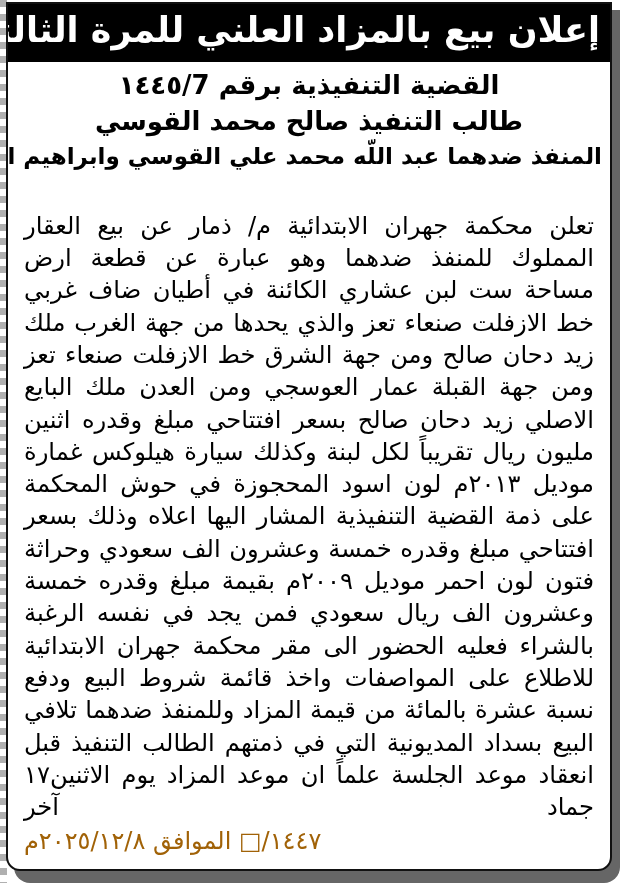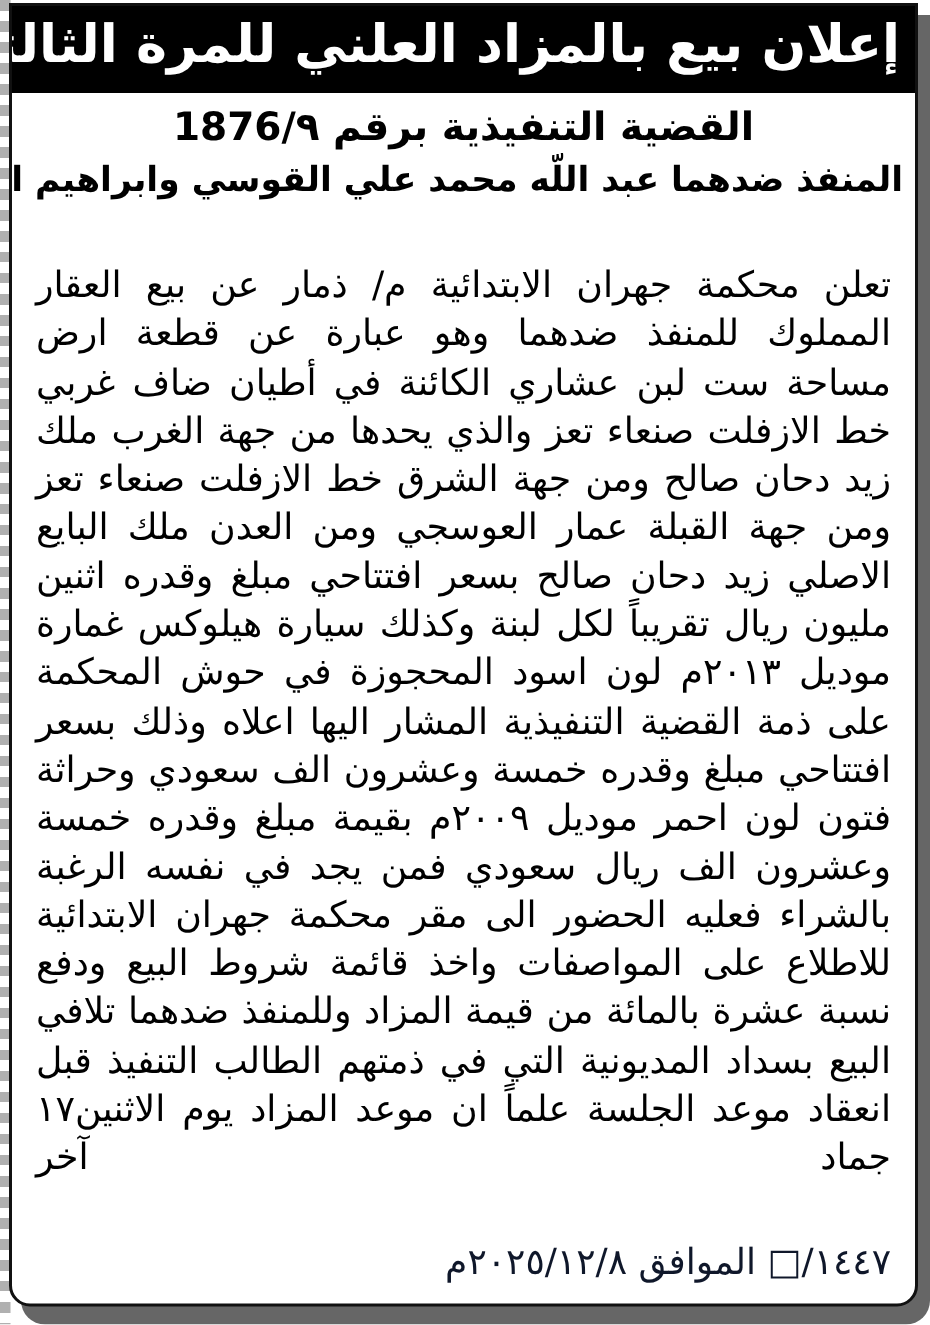--- a/index.html
+++ b/index.html
@@ -107,44 +107,45 @@
     margin-top: 32px;
   }
   .body-block p {
     margin: 0;
     text-align: justify;
     text-align-last: justify;
   }
 
   .date-line {
     flex: 0 0 auto;
-    text-align: right;
+    text-align: left;
     font-size: 24px;
     line-height: 1.3;
-    color: #0f172a;
+    color: #a16207;
     padding: 1px 16px 12px 16px;
     white-space: nowrap;
   }
 </style>
 </head>
 <body>
 
 <div class="page">
 
   <div class="shadow-layer"></div>
   <div class="left-rail"></div>
 
   <div class="card">
 
     <div class="headline-bar">
       <div class="headline">إعلان بيع بالمزاد العلني للمرة الثالثة</div>
     </div>
 
     <div class="subhead-block">
-      <div class="subhead-line subhead-1">القضية التنفيذية برقم 1876/٩</div>
+      <div class="subhead-line subhead-1">القضية التنفيذية برقم ١٤٤٥/7</div>
+      <div class="subhead-line subhead-2">طالب التنفيذ صالح محمد القوسي</div>
       <div class="subhead-line subhead-3">المنفذ ضدهما عبد اللّه محمد علي القوسي وابراهيم اخيه</div>
     </div>
 
     <div class="body-block">
       <p>تعلن محكمة جهران الابتدائية م/ ذمار عن بيع العقار المملوك للمنفذ ضدهما وهو عبارة عن قطعة ارض مساحة ست لبن عشاري الكائنة في أطيان ضاف غربي خط الازفلت صنعاء تعز والذي يحدها من جهة الغرب ملك زيد دحان صالح ومن جهة الشرق خط الازفلت صنعاء تعز ومن جهة القبلة عمار العوسجي ومن العدن ملك البايع الاصلي زيد دحان صالح بسعر افتتاحي مبلغ وقدره اثنين مليون ريال تقريباً لكل لبنة وكذلك سيارة هيلوكس غمارة موديل ٢٠١٣م لون اسود المحجوزة في حوش المحكمة على ذمة القضية التنفيذية المشار اليها اعلاه وذلك بسعر افتتاحي مبلغ وقدره خمسة وعشرون الف سعودي وحراثة فتون لون احمر موديل ٢٠٠٩م بقيمة مبلغ وقدره خمسة وعشرون الف ريال سعودي فمن يجد في نفسه الرغبة بالشراء فعليه الحضور الى مقر محكمة جهران الابتدائية للاطلاع على المواصفات واخذ قائمة شروط البيع ودفع نسبة عشرة بالمائة من قيمة المزاد وللمنفذ ضدهما تلافي البيع بسداد المديونية التي في ذمتهم الطالب التنفيذ قبل انعقاد موعد الجلسة علماً ان موعد المزاد يوم الاثنين١٧ جماد آخر</p>
     </div>
 
     <div class="date-line">١٤٤٧/□ الموافق ٢٠٢٥/١٢/٨م</div>
 
   </div>

